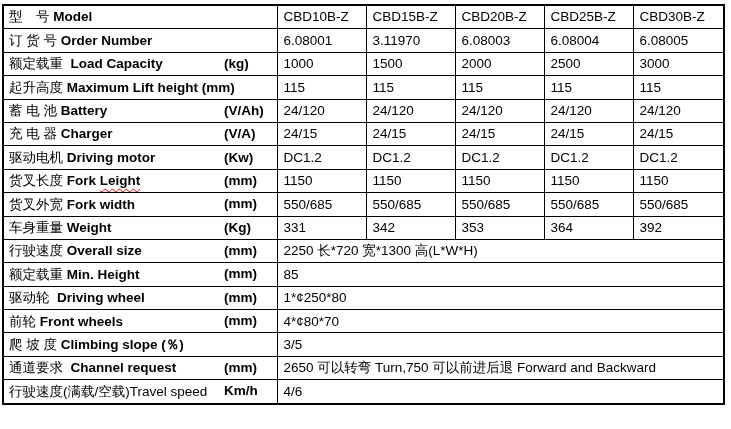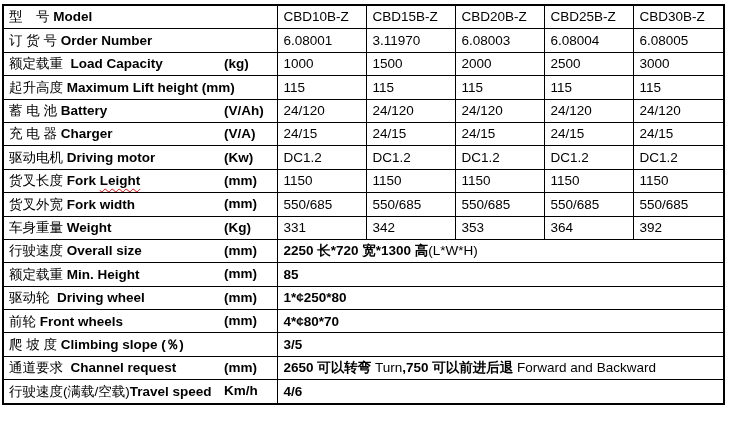--- a/index.html
+++ b/index.html
@@ -32,21 +32,21 @@
     padding: 0 0 0 5px;
     font-size: 13.5px;
     line-height: 1;
     vertical-align: middle;
     overflow: hidden;
     white-space: pre;
   }
   td.label-cell { position: relative; }
   td.value-cell, td.merged-cell { padding-left: 6px; }
   .zh  { font-weight: 400; }
-  .reg { font-weight: 700; margin-top: 12px; }
+  .reg { font-weight: 400; margin-top: 12px; }
   .en  { font-weight: 700; }
   .unit {
     position: absolute;
     left: 220px;
     top: 50%;
     transform: translateY(-50%);
     font-weight: 700;
   }
   .squiggle {
     font-weight: 700;

